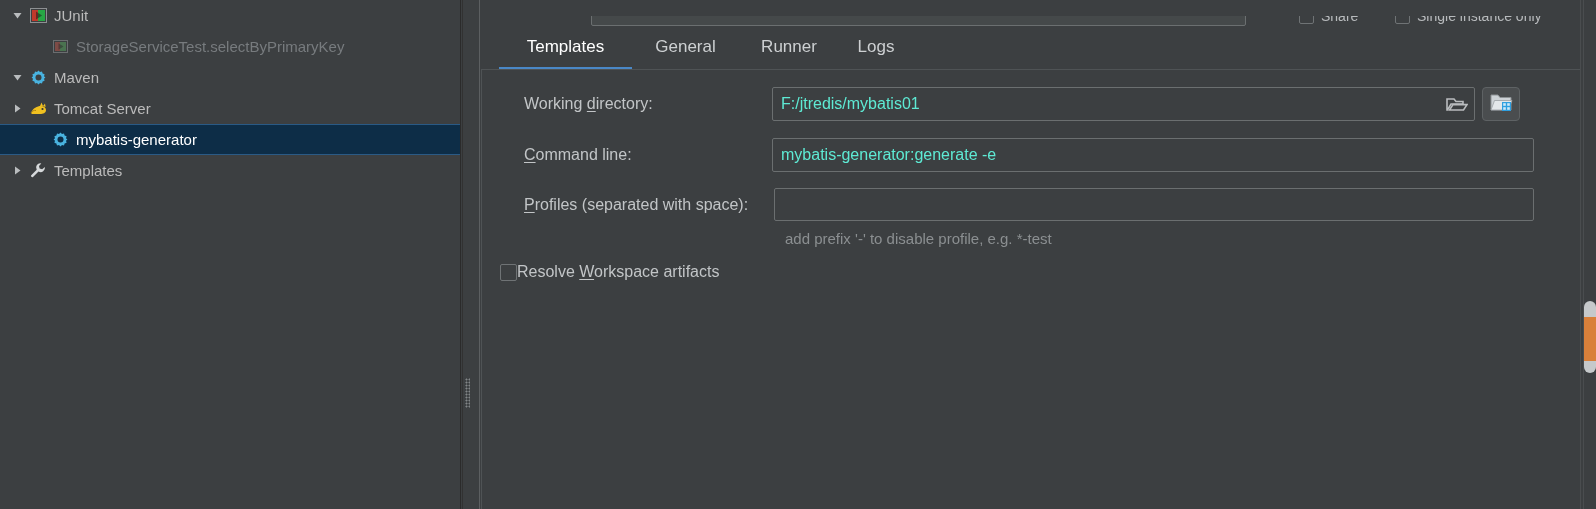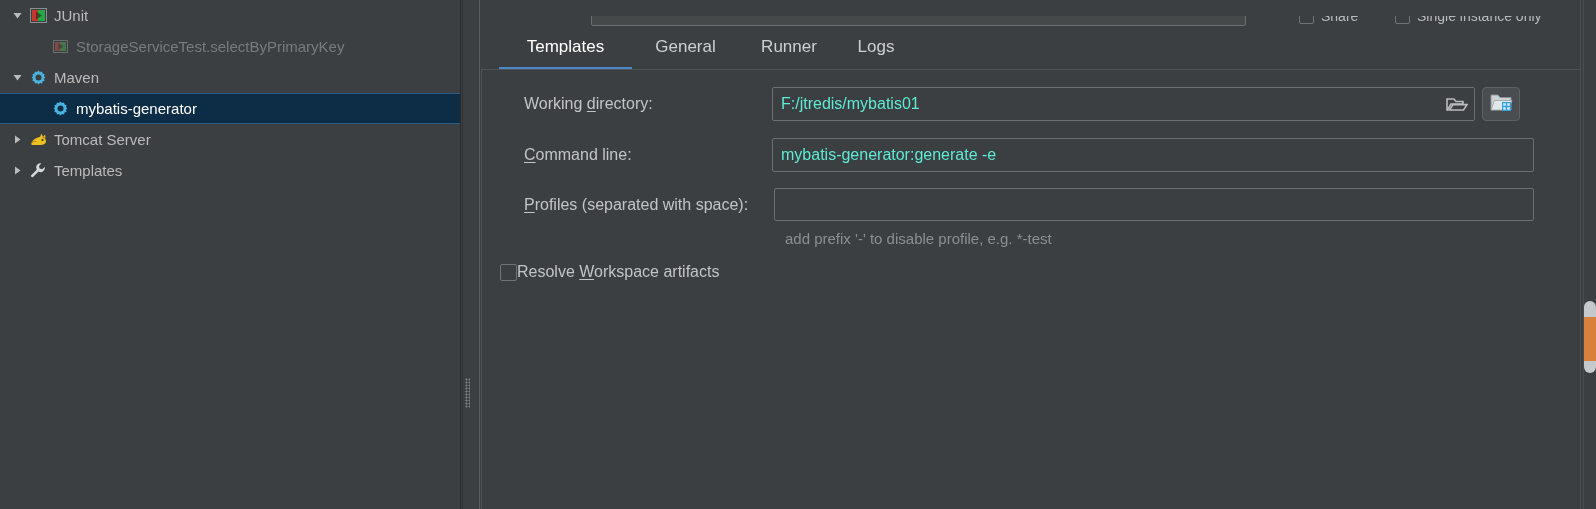--- a/index.html
+++ b/index.html
@@ -247,46 +247,46 @@
       </span>
       <span class="tree-icon">
         <svg width="17" height="17" viewBox="0 0 17 17">
           <path d="M8.5 1.6 L10 3 L12 2.5 L12.6 4.5 L14.6 5.2 L14 7.2 L15.4 8.5 L14 9.8 L14.6 11.8 L12.6 12.5 L12 14.5 L10 14 L8.5 15.4 L7 14 L5 14.5 L4.4 12.5 L2.4 11.8 L3 9.8 L1.6 8.5 L3 7.2 L2.4 5.2 L4.4 4.5 L5 2.5 L7 3 Z" fill="#49b3e0"></path>
           <circle cx="8.5" cy="8.5" r="3" fill="#3c3f41"></circle>
         </svg>
       </span>
       <span class="tree-label">Maven</span>
     </div>
 
-    <div class="tree-row ind-2 selected">
-      <span class="tree-icon">
-        <svg width="17" height="17" viewBox="0 0 17 17">
-          <path d="M8.5 1.6 L10 3 L12 2.5 L12.6 4.5 L14.6 5.2 L14 7.2 L15.4 8.5 L14 9.8 L14.6 11.8 L12.6 12.5 L12 14.5 L10 14 L8.5 15.4 L7 14 L5 14.5 L4.4 12.5 L2.4 11.8 L3 9.8 L1.6 8.5 L3 7.2 L2.4 5.2 L4.4 4.5 L5 2.5 L7 3 Z" fill="#49b3e0"></path>
-          <circle cx="8.5" cy="8.5" r="3" fill="#0d2d47"></circle>
-        </svg>
-      </span>
-      <span class="tree-label">mybatis-generator</span>
-    </div>
-
     <div class="tree-row ind-1">
       <span class="twisty">
         <svg width="13" height="13" viewBox="0 0 13 13">
             <path d="M4 2.5 L9.5 6.5 L4 10.5 Z" fill="#b9bcbe"></path>
           </svg>
       </span>
       <span class="tree-icon">
         <svg width="19" height="16" viewBox="0 0 19 16">
           <path d="M2 12 C4 7 8 5 12 5 C15 5 17 7 17 9 C17 12 14 13 11 13 L3 13 Z" fill="#f0c020"></path>
           <path d="M11 5 L12.5 1.5 L14 5 Z" fill="#f0c020"></path>
           <path d="M14 5 L16 2.5 L16.6 6 Z" fill="#f0c020"></path>
           <circle cx="13.5" cy="8" r="1.1" fill="#333"></circle>
           <path d="M2 12 C3 10 5 9 7 9.5" stroke="#b4860f" stroke-width="1" fill="none"></path>
         </svg>
       </span>
       <span class="tree-label">Tomcat Server</span>
+    </div>
+
+    <div class="tree-row ind-2 selected">
+      <span class="tree-icon">
+        <svg width="17" height="17" viewBox="0 0 17 17">
+          <path d="M8.5 1.6 L10 3 L12 2.5 L12.6 4.5 L14.6 5.2 L14 7.2 L15.4 8.5 L14 9.8 L14.6 11.8 L12.6 12.5 L12 14.5 L10 14 L8.5 15.4 L7 14 L5 14.5 L4.4 12.5 L2.4 11.8 L3 9.8 L1.6 8.5 L3 7.2 L2.4 5.2 L4.4 4.5 L5 2.5 L7 3 Z" fill="#49b3e0"></path>
+          <circle cx="8.5" cy="8.5" r="3" fill="#0d2d47"></circle>
+        </svg>
+      </span>
+      <span class="tree-label">mybatis-generator</span>
     </div>
 
     <div class="tree-row ind-1">
       <span class="twisty">
         <svg width="13" height="13" viewBox="0 0 13 13">
             <path d="M4 2.5 L9.5 6.5 L4 10.5 Z" fill="#b9bcbe"></path>
           </svg>
       </span>
       <span class="tree-icon">
         <svg width="18" height="17" viewBox="0 0 18 17">

